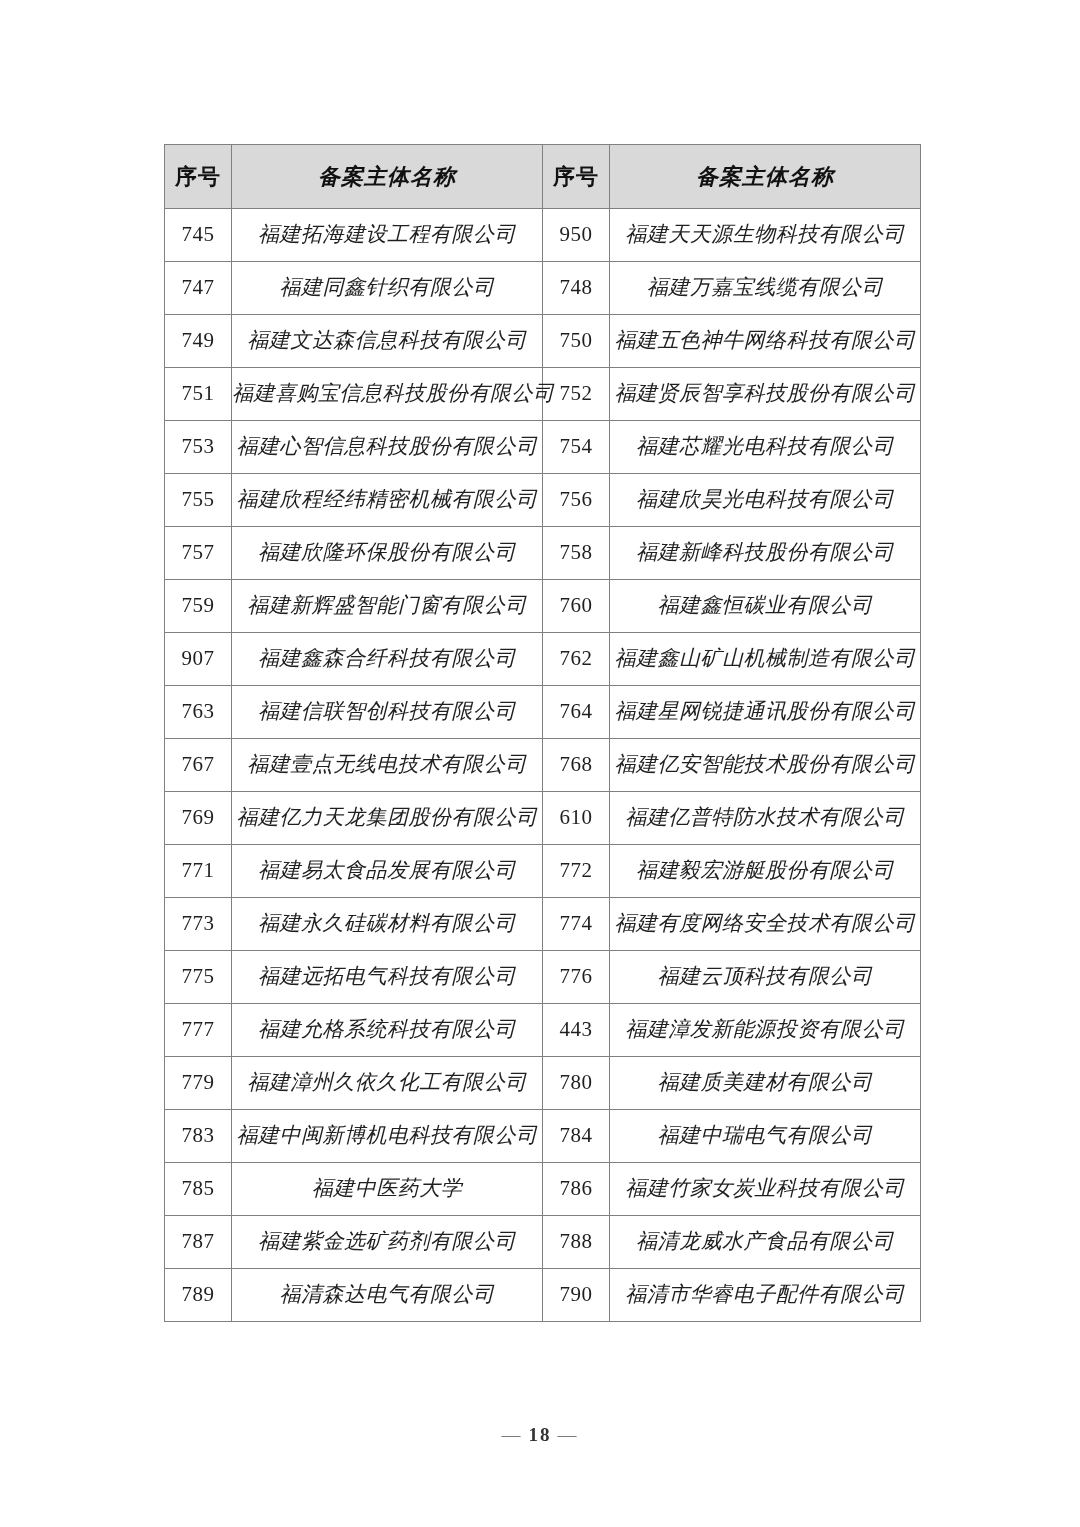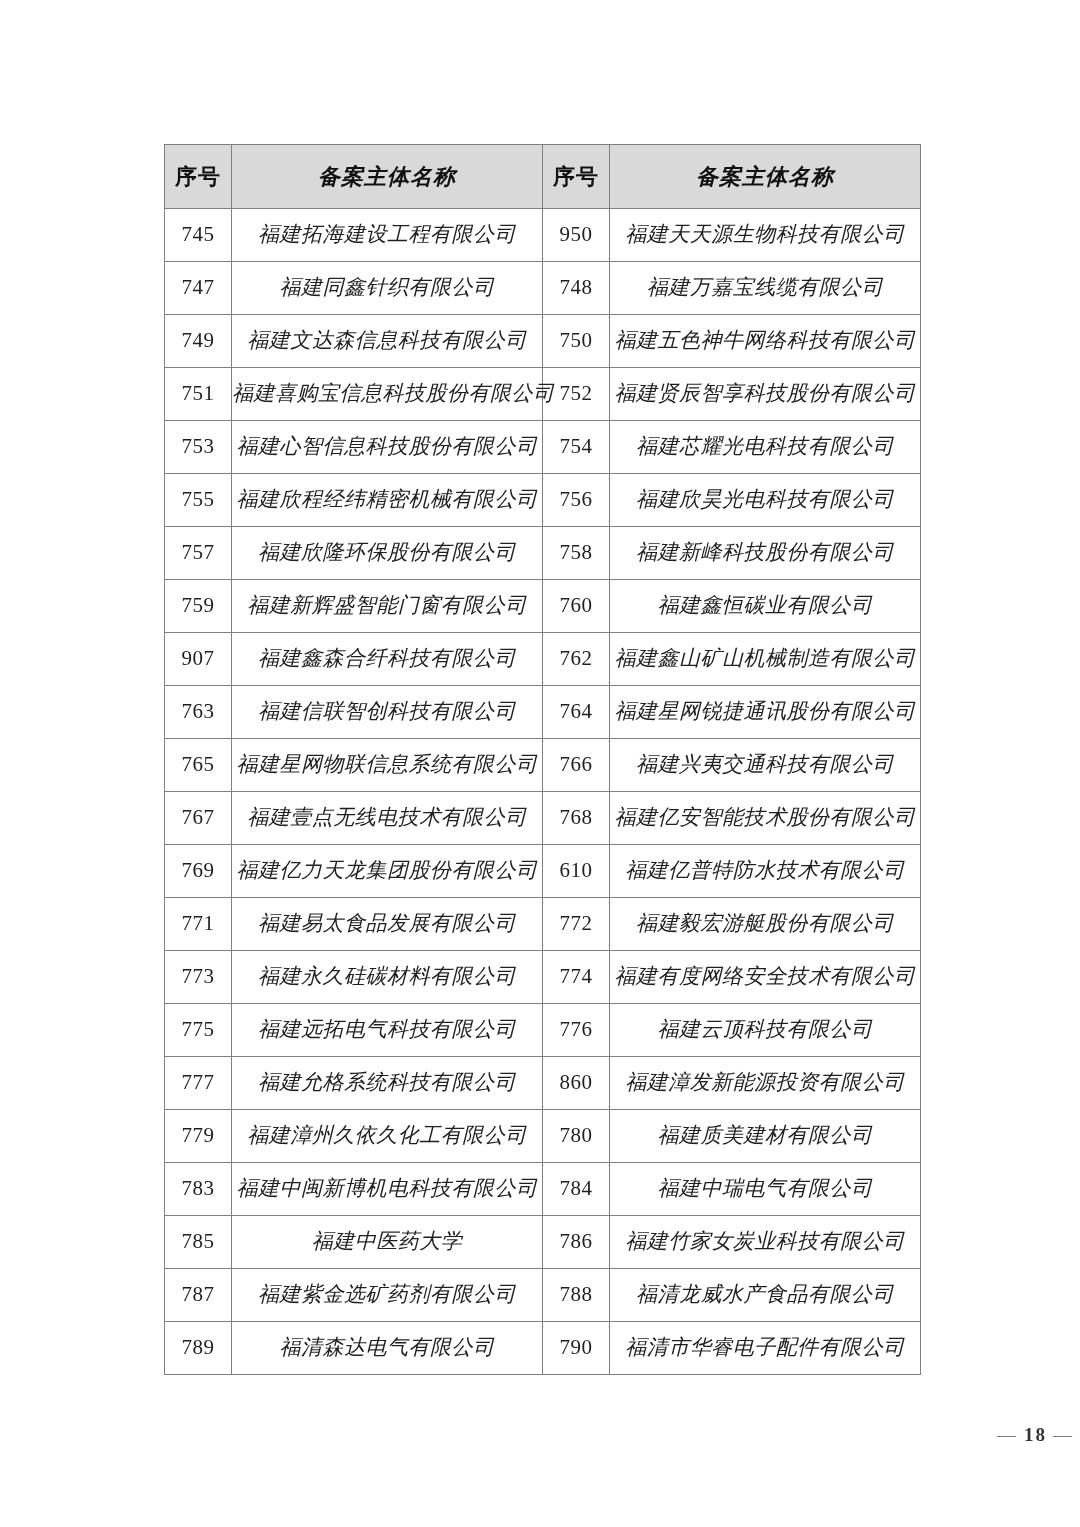--- a/index.html
+++ b/index.html
@@ -71,21 +71,21 @@
     font-family: "Liberation Serif", "DejaVu Serif", serif;
     letter-spacing: 0.5px;
     padding: 0 6px;
     white-space: nowrap;
   }
   .footer {
     position: absolute;
     left: 0;
     top: 1424px;
     width: 1080px;
-    text-align: right;
+    text-align: center;
     font-family: "Liberation Serif", "DejaVu Serif", serif;
     font-size: 19px;
     color: #333;
     letter-spacing: 2px;
   }
   .footer .dash {
     color: #777;
     padding: 0 6px;
   }
   .footer .pagenum {
@@ -162,26 +162,20 @@
             <td class="col-num">762</td>
             <td class="col-name">福建鑫山矿山机械制造有限公司</td>
           </tr>
           <tr>
             <td class="col-num">763</td>
             <td class="col-name">福建信联智创科技有限公司</td>
             <td class="col-num">764</td>
             <td class="col-name">福建星网锐捷通讯股份有限公司</td>
           </tr>
           <tr>
-            <td class="col-num">765</td>
-            <td class="col-name">福建星网物联信息系统有限公司</td>
-            <td class="col-num">766</td>
-            <td class="col-name">福建兴夷交通科技有限公司</td>
-          </tr>
-          <tr>
             <td class="col-num">767</td>
             <td class="col-name">福建壹点无线电技术有限公司</td>
             <td class="col-num">768</td>
             <td class="col-name">福建亿安智能技术股份有限公司</td>
           </tr>
           <tr>
             <td class="col-num">769</td>
             <td class="col-name">福建亿力天龙集团股份有限公司</td>
             <td class="col-num">610</td>
             <td class="col-name">福建亿普特防水技术有限公司</td>
@@ -200,21 +194,21 @@
           </tr>
           <tr>
             <td class="col-num">775</td>
             <td class="col-name">福建远拓电气科技有限公司</td>
             <td class="col-num">776</td>
             <td class="col-name">福建云顶科技有限公司</td>
           </tr>
           <tr>
             <td class="col-num">777</td>
             <td class="col-name">福建允格系统科技有限公司</td>
-            <td class="col-num">860</td>
+            <td class="col-num">443</td>
             <td class="col-name">福建漳发新能源投资有限公司</td>
           </tr>
           <tr>
             <td class="col-num">779</td>
             <td class="col-name">福建漳州久依久化工有限公司</td>
             <td class="col-num">780</td>
             <td class="col-name">福建质美建材有限公司</td>
           </tr>
           <tr>
             <td class="col-num">783</td>

